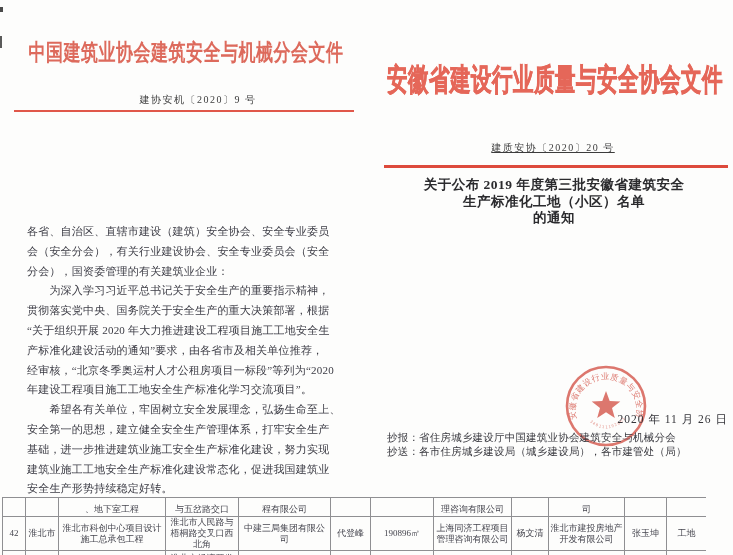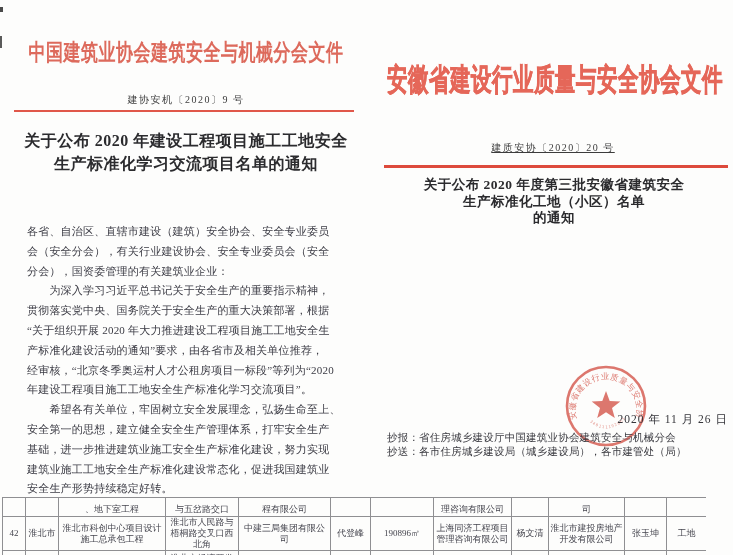--- a/index.html
+++ b/index.html
@@ -7,21 +7,21 @@
        background:#fdfdfc;font-family:"Liberation Serif","DejaVu Serif",serif;}
   .abs{position:absolute;}
   .center{text-align:center;}
   .lines{white-space:pre-line;}
 
   
   #left-doc{left:10px;top:0;width:352px;height:487px;}
   .l-org{left:0;top:38px;width:352px;font-size:17px;font-weight:bold;
          color:#dd6a5c;transform:scaleY(1.35);transform-origin:50% 50%;
          letter-spacing:.5px;line-height:30px;}
-  .l-num{left:0;top:93px;width:352px;font-size:10px;color:#3c3c3c;letter-spacing:1.5px;}
+  .l-num{left:12px;top:93px;width:352px;font-size:10px;color:#3c3c3c;letter-spacing:1.5px;}
   .l-line{left:4px;top:110px;width:340px;height:2px;background:#e0574a;}
   .l-title{left:0;top:129px;width:352px;font-size:16px;font-weight:bold;
            color:#2b2b2e;line-height:23px;letter-spacing:.5px;}
   .l-body{left:17px;top:190px;width:320px;font-size:11px;color:#3b3b44;
           line-height:19.8px;letter-spacing:.2px;margin-top:32px;}
 
   
   #right-doc{left:378px;top:0;width:355px;height:487px;}
   .r-org{left:4px;top:62px;width:346px;font-size:20.5px;font-weight:bold;
          color:#e56759;transform:scaleY(1.5);transform-origin:50% 50%;
@@ -55,43 +55,41 @@
 </head>
 <body>
 
 <div class="abs mark1"></div>
 <div class="abs mark2"></div>
 
 <div id="left-doc" class="abs">
   <div class="abs l-org center">中国建筑业协会建筑安全与机械分会文件</div>
   <div class="abs l-num center">建协安机〔2020〕9 号</div>
   <div class="abs l-line"></div>
-  <div class="abs l-title center lines">关于公布 2020 年建设工程项目施工工地安全
-生产标准化学习交流项目名单的通知</div>
   <div class="abs l-body lines">各省、自治区、直辖市建设（建筑）安全协会、安全专业委员
 会（安全分会），有关行业建设协会、安全专业委员会（安全
 分会），国资委管理的有关建筑业企业：
 　　为深入学习习近平总书记关于安全生产的重要指示精神，
 贯彻落实党中央、国务院关于安全生产的重大决策部署，根据
 “关于组织开展 2020 年大力推进建设工程项目施工工地安全生
 产标准化建设活动的通知”要求，由各省市及相关单位推荐，
 经审核，“北京冬季奥运村人才公租房项目一标段”等列为“2020
 年建设工程项目施工工地安全生产标准化学习交流项目”。
 　　希望各有关单位，牢固树立安全发展理念，弘扬生命至上、
 安全第一的思想，建立健全安全生产管理体系，打牢安全生产
 基础，进一步推进建筑业施工安全生产标准化建设，努力实现
 建筑业施工工地安全生产标准化建设常态化，促进我国建筑业
 安全生产形势持续稳定好转。</div>
 </div>
 
 <div id="right-doc" class="abs">
   <div class="abs r-org center">安徽省建设行业质量与安全协会文件</div>
   <div class="abs r-num center">建质安协〔2020〕20 号</div>
   <div class="abs r-line"></div>
-  <div class="abs r-title center lines">关于公布 2020 年度第三批安徽省建筑安全
+  <div class="abs r-title center lines">关于公布 2019 年度第三批安徽省建筑安全
 生产标准化工地（小区）名单
 的通知</div>
 
   <svg id="seal" class="abs" viewBox="0 0 86 86">
     <circle cx="43" cy="43" r="39" fill="none" stroke="#d4564b" stroke-width="2.6"></circle>
     <polygon points="43,28 46.7,37.9 57.3,38.4 49,44.9 51.8,55.1 43,49.3 34.2,55.1 37,44.9 28.7,38.4 39.3,37.9" fill="#d4564b"></polygon>
     <defs>
       <path id="sealTop" d="M 14 58 A 31 31 0 1 1 72 58" fill="none"></path>
       <path id="sealBot" d="M 24 56 A 24 24 0 0 0 62 56" fill="none"></path>
     </defs>

